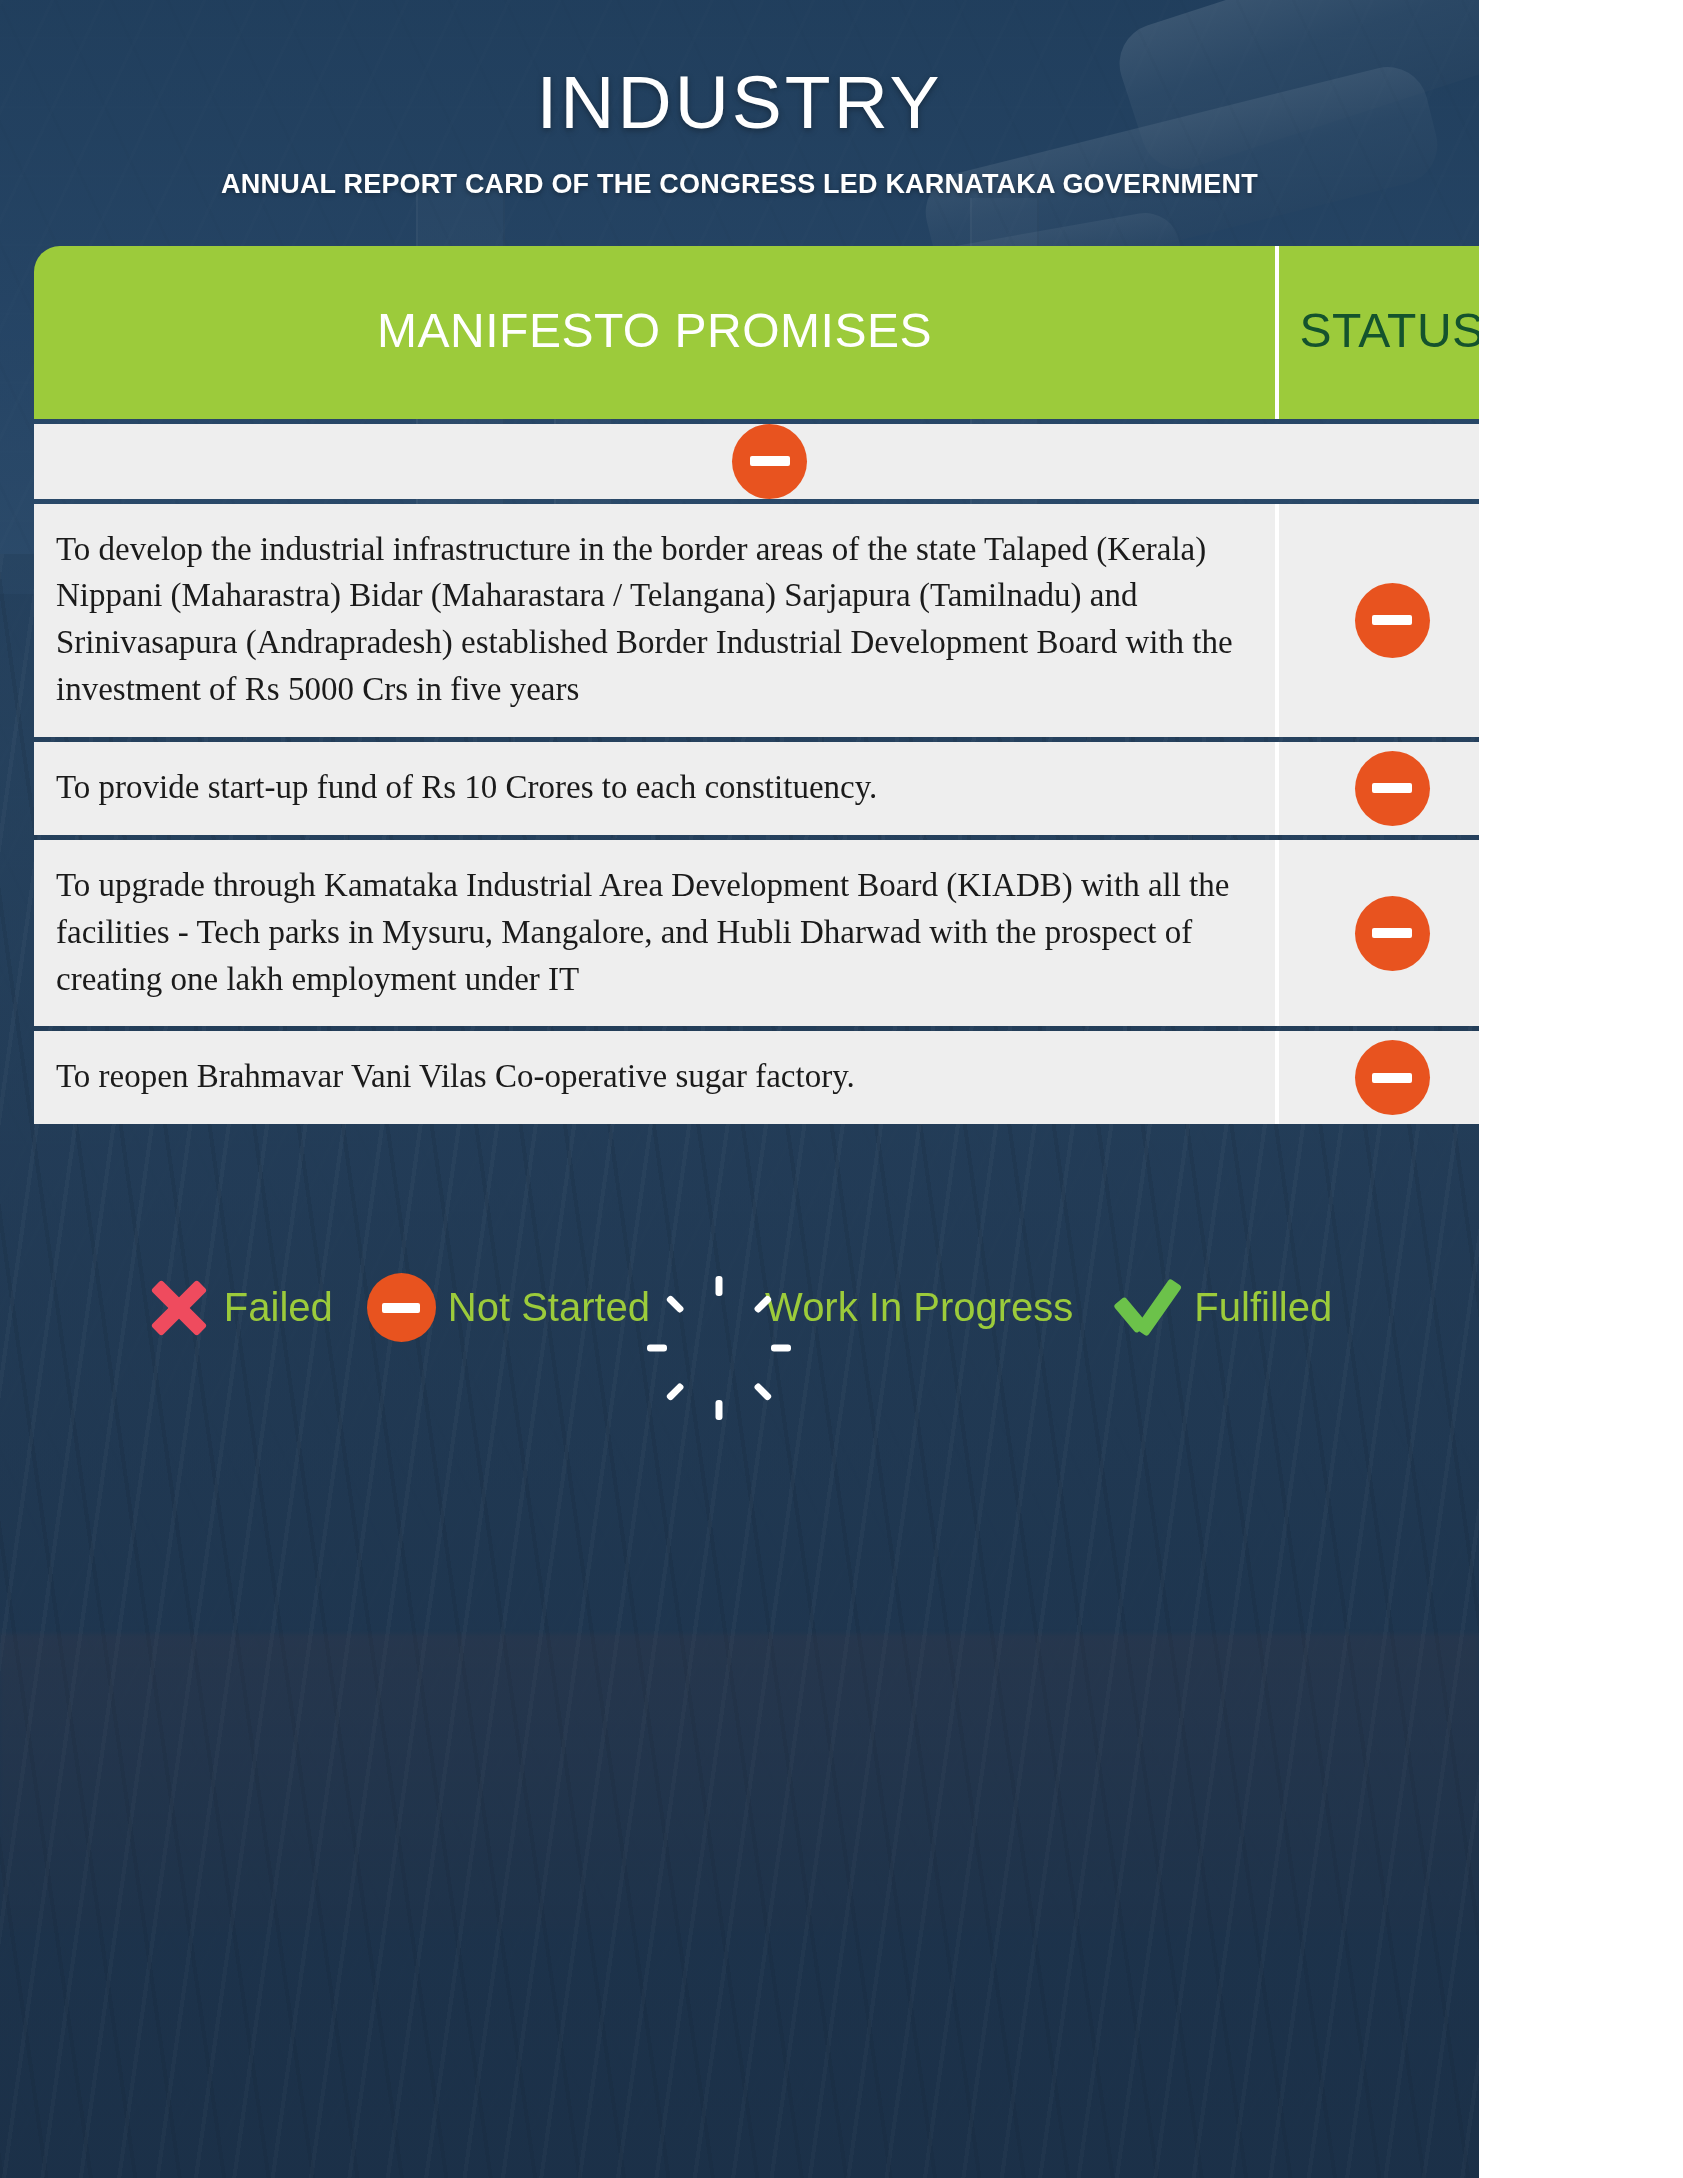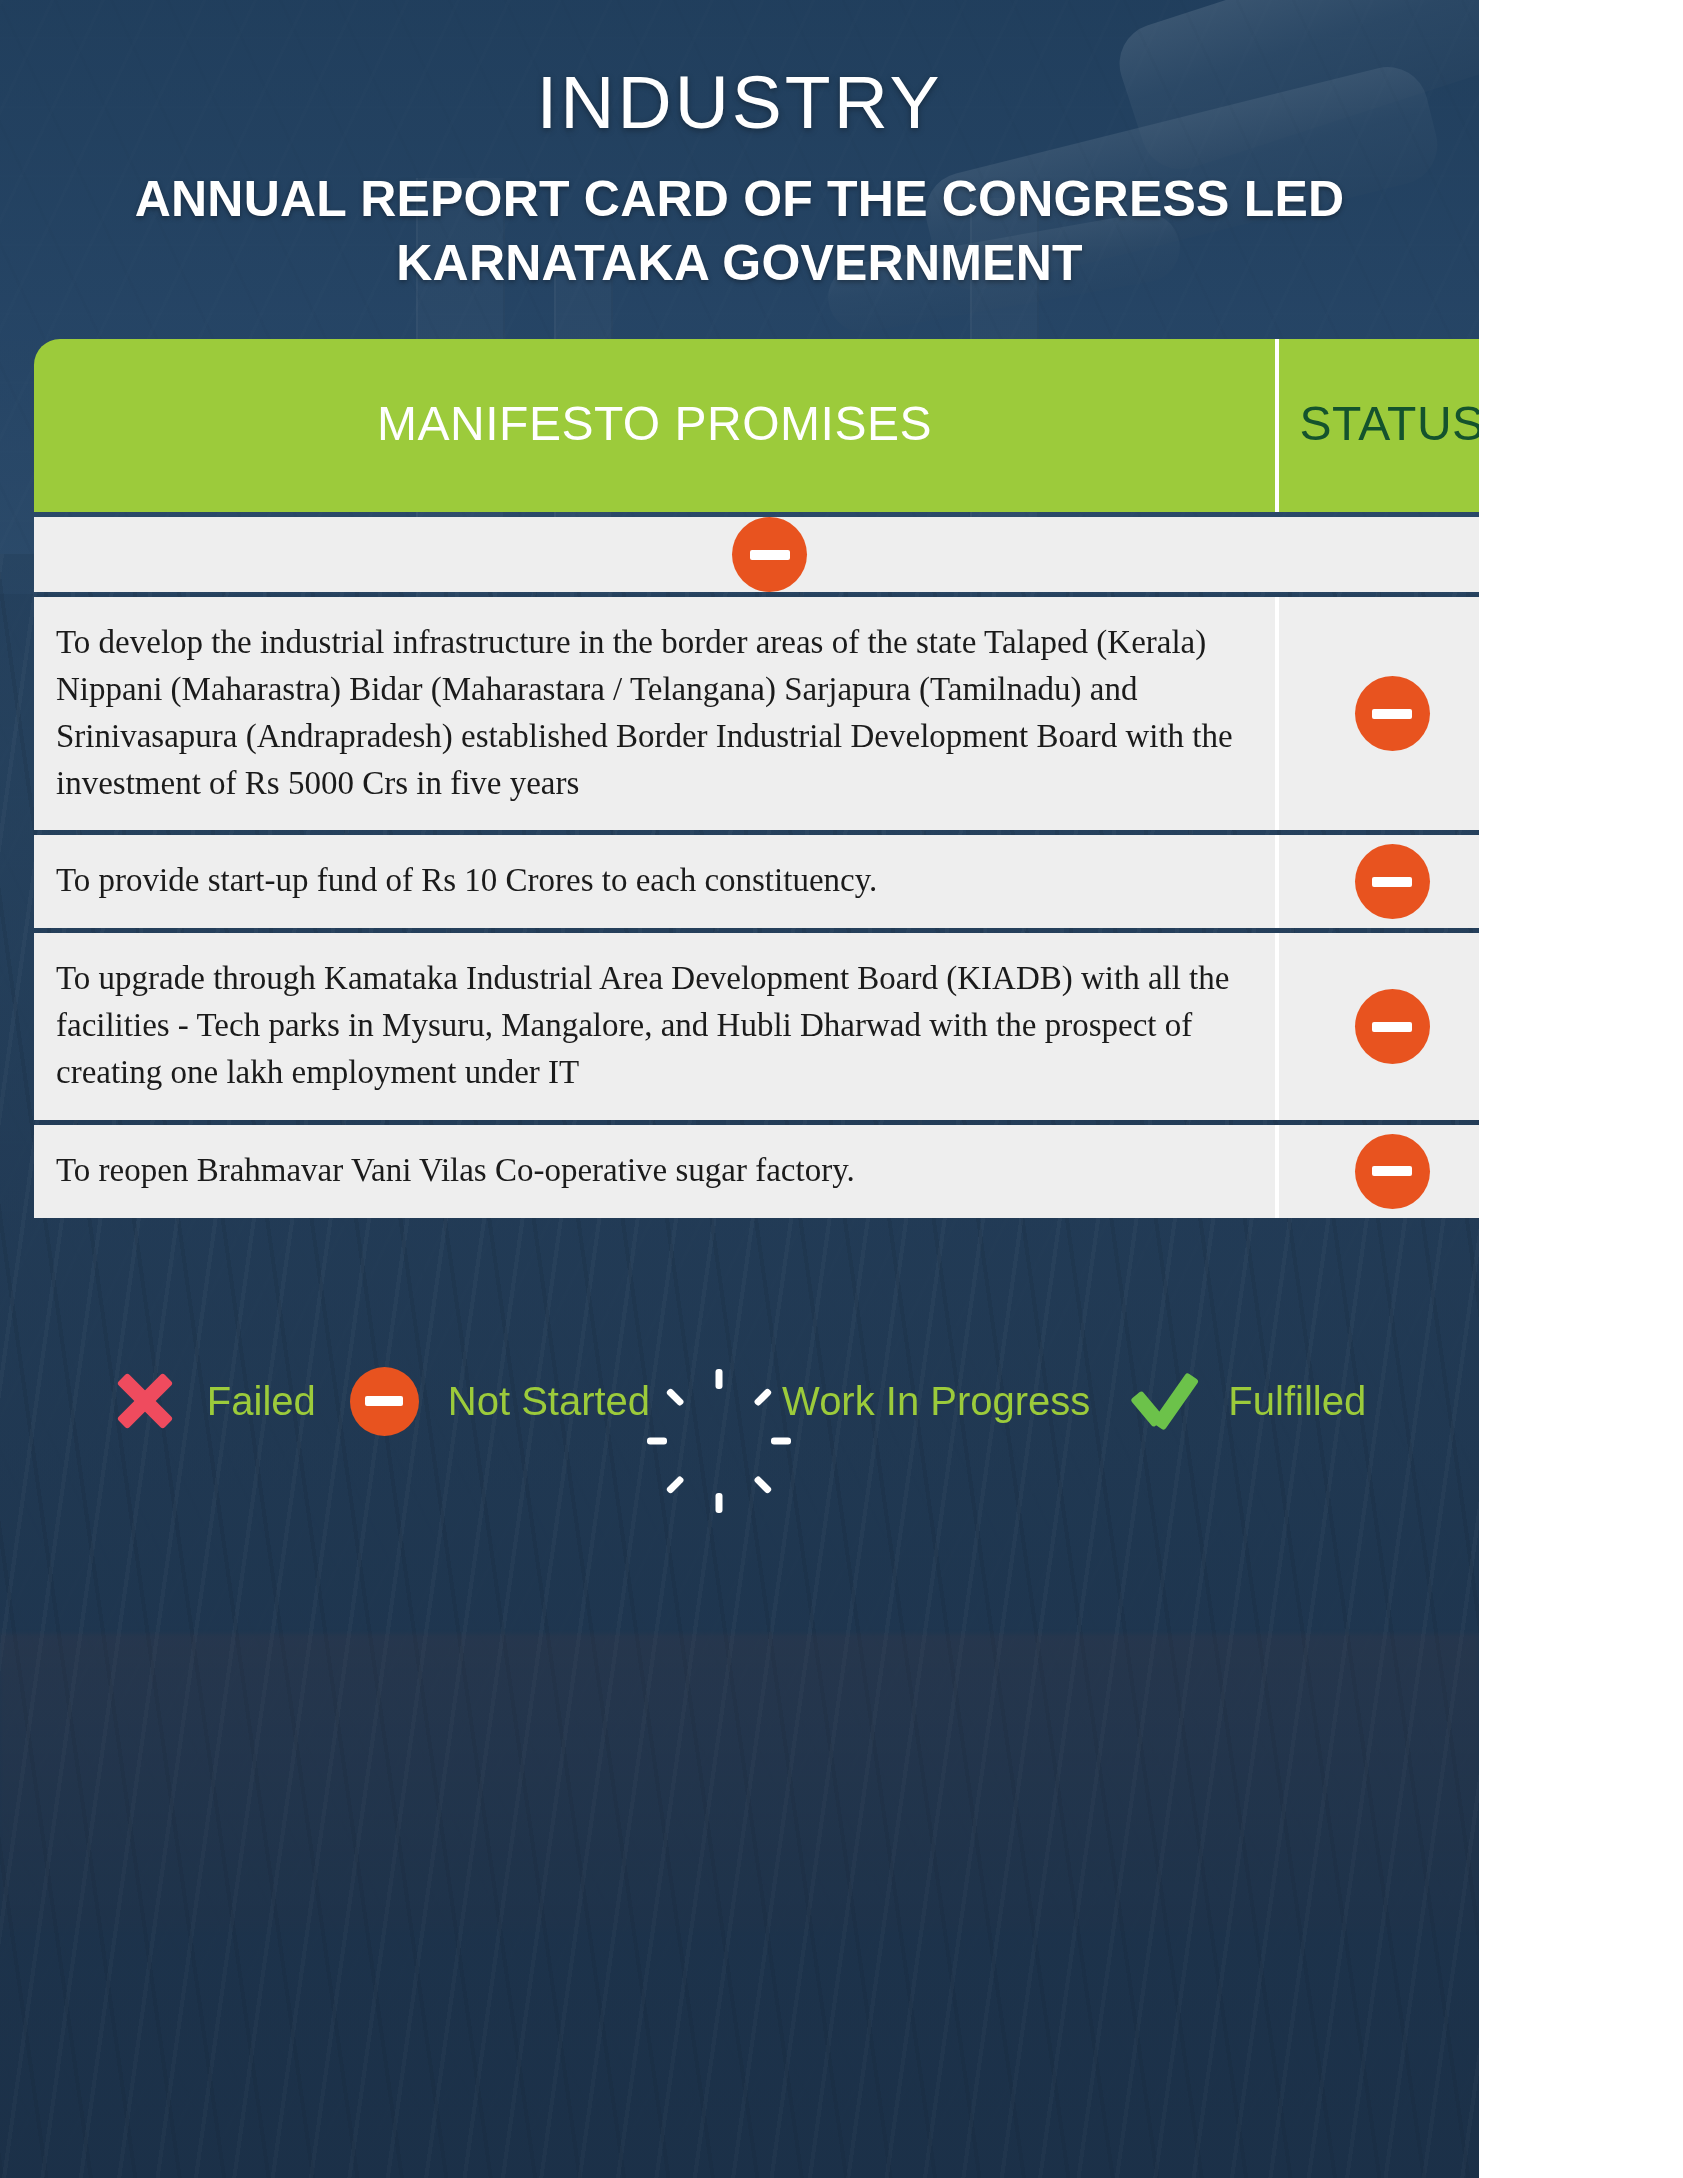--- a/index.html
+++ b/index.html
@@ -70,21 +70,21 @@
     letter-spacing: 3px;
     font-weight: 400;
     padding-top: 59px;
     text-shadow: 0 2px 6px rgba(0,0,0,.35);
   }
   .subtitle {
     margin: 22px auto 0;
     width: 1297px;
     text-align: center;
     color: #ffffff;
-    font-size: 50px;
+    font-size: 27px;
     font-weight: bold;
     line-height: 1.28;
     letter-spacing: 0.2px;
     text-shadow: 0 2px 5px rgba(0,0,0,.35);
   }
 
   .table {
     width: 1505px;
     margin: 44px auto 0;
     padding-left: 34px;
@@ -144,21 +144,21 @@
   .icon-not-started .bar { width: 40px; height: 10px; background: #ffffff; border-radius: 2px; }
 
   .legend {
     display: flex;
     align-items: center;
     justify-content: center;
     gap: 34px;
     margin-top: 149px;
     padding: 0 59px;
   }
-  .legend-item { display: flex; align-items: center; gap: 29px; }
+  .legend-item { display: flex; align-items: center; gap: 12px; }
   .legend-label {
     color: #9ccb3b;
     font-size: 40px;
   }
   .lg-failed {
     position: relative; width: 65px; height: 65px;
   }
   .lg-failed::before, .lg-failed::after {
     content: ""; position: absolute; left: 50%; top: 50%;
     width: 65px; height: 15px; background: #ef4b5e; border-radius: 3px;

